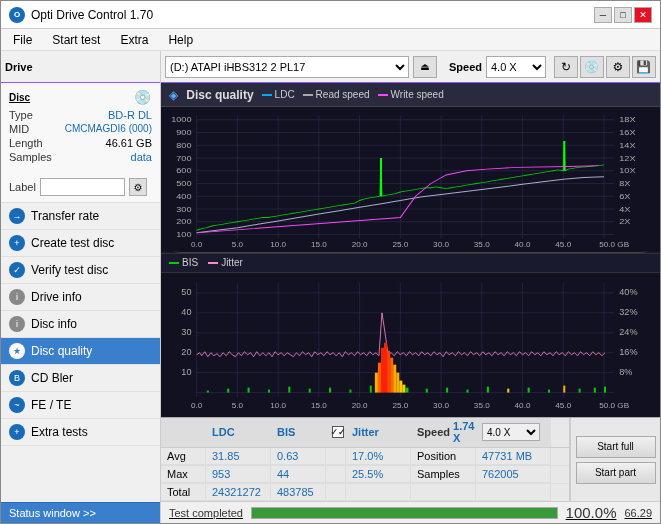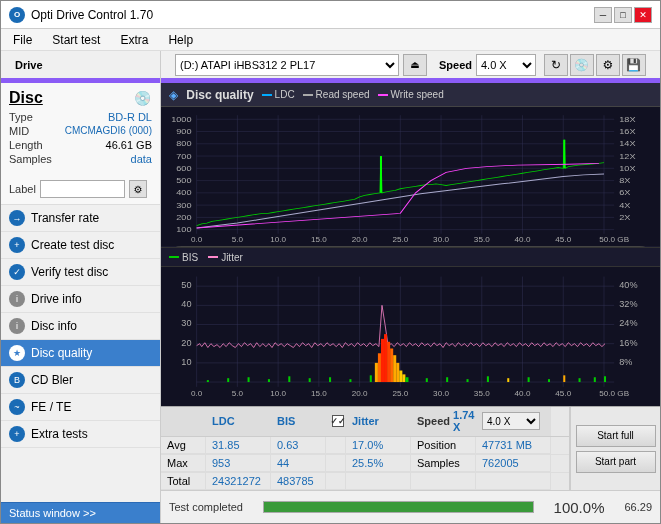--- a/index.html
+++ b/index.html
@@ -84,21 +84,21 @@
       padding: 6px 8px;
       border-bottom: 1px solid #ddd;
       background: #f8f8f8;
     }
     .disc-header {
       display: flex;
       align-items: center;
       justify-content: space-between;
       margin-bottom: 4px;
     }
-    .disc-title { font-weight: bold; font-size: 16px; text-decoration: underline; }
+    .disc-title { font-weight: bold; font-size: 10px; text-decoration: underline; }
     .disc-icon { font-size: 14px; }
     .disc-row { display: flex; justify-content: space-between; margin-bottom: 2px; font-size: 11px; }
     .disc-key { color: #333; }
     .disc-val { color: #1a6bb5; }
     .disc-val-black { color: #000; }
     .disc-label-row { display: flex; align-items: center; gap: 4px; margin-top: 15px; }
     .disc-label-input { width: 85px; height: 18px; border: 1px solid #aaa; background: white; font-size: 11px; padding: 1px 3px; }
     .disc-label-btn { width: 18px; height: 18px; background: #e0e0e0; border: 1px solid #aaa; cursor: pointer; display: flex; align-items: center; justify-content: center; font-size: 10px; }
 
     
@@ -216,23 +216,24 @@
 
     
     svg { display: block; }
 
     
     .status-bar {
       background: #f0f0f0;
       border-top: 1px solid #ccc;
       display: flex;
       align-items: center;
-      padding: 16px 8px;
+      padding: 8px 8px;
       height: 22px;
-      gap: 20px;
+      gap: 8px;
+      text-decoration: underline;
     }
     .status-text { font-size: 11px; color: #333; }
     .progress-bar-container { flex: 1; height: 12px; background: #ccc; border: 1px solid #aaa; }
     .progress-bar-fill { height: 100%; background: #3a9a3a; }
     .progress-pct { font-size: 15px; color: #333; min-width: 35px; text-align: right; }
 
     
     .app-window {
       width: 661px;
       height: 524px;
@@ -247,24 +248,24 @@
       overflow: hidden;
     }
     .right-content {
       flex: 1;
       display: flex;
       flex-direction: column;
       overflow: hidden;
     }
     .top-toolbar {
       background: #f0f0f0;
-      border-bottom: 5px solid #8b5cf6;
-      display: flex;
-      align-items: center;
-      padding: 4px 14px;
+      border-bottom: 1px solid #8b5cf6;
+      display: flex;
+      align-items: center;
+      padding: 4px 4px;
       gap: 4px;
       height: 32px;
       flex-shrink: 0;
     }
   </style>
 </head>
 <body>
 
 <div class="app-window">
 

